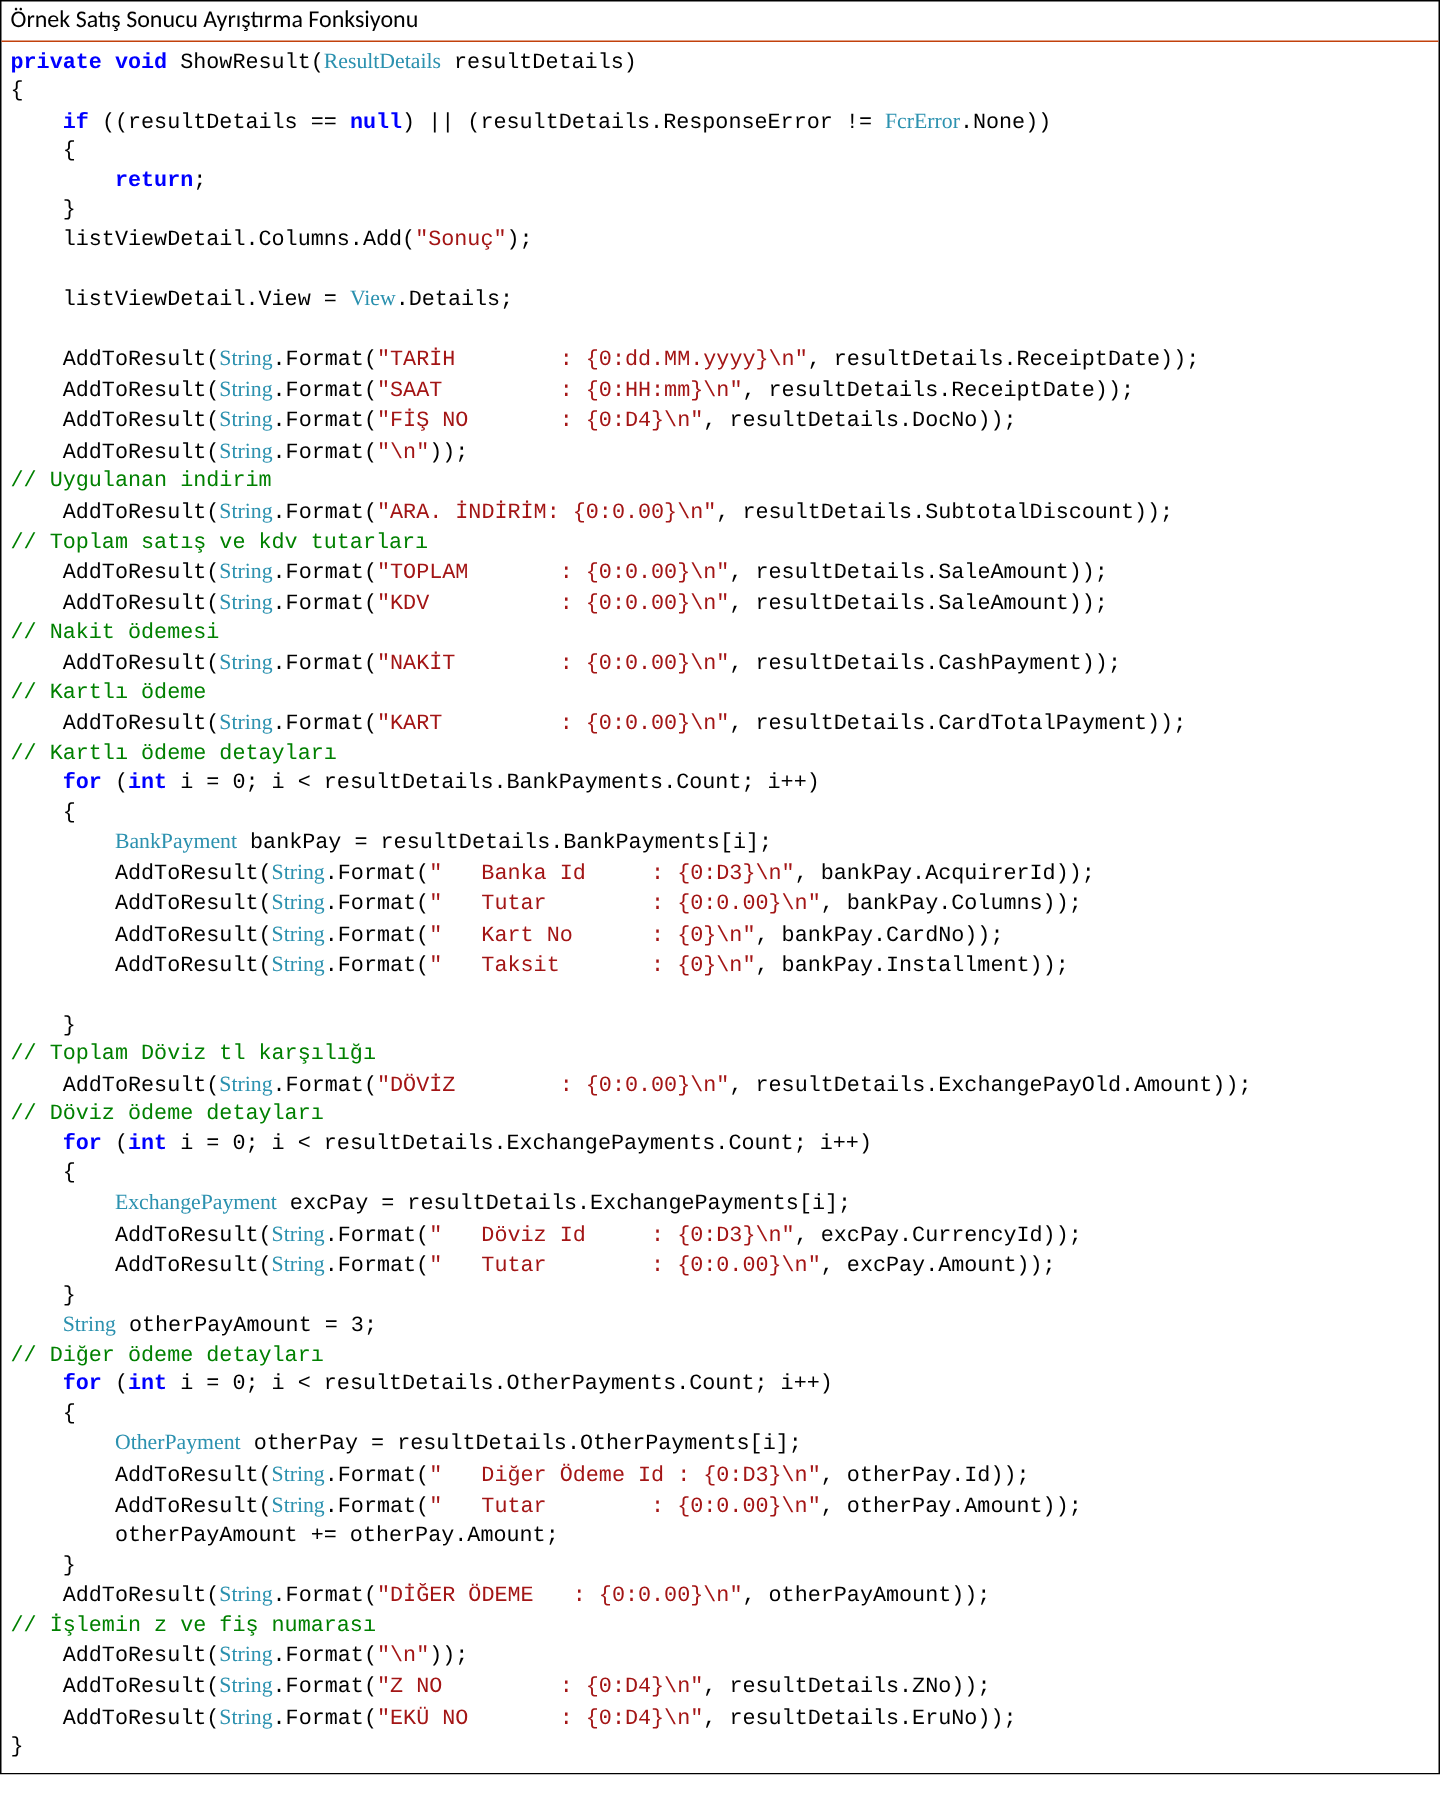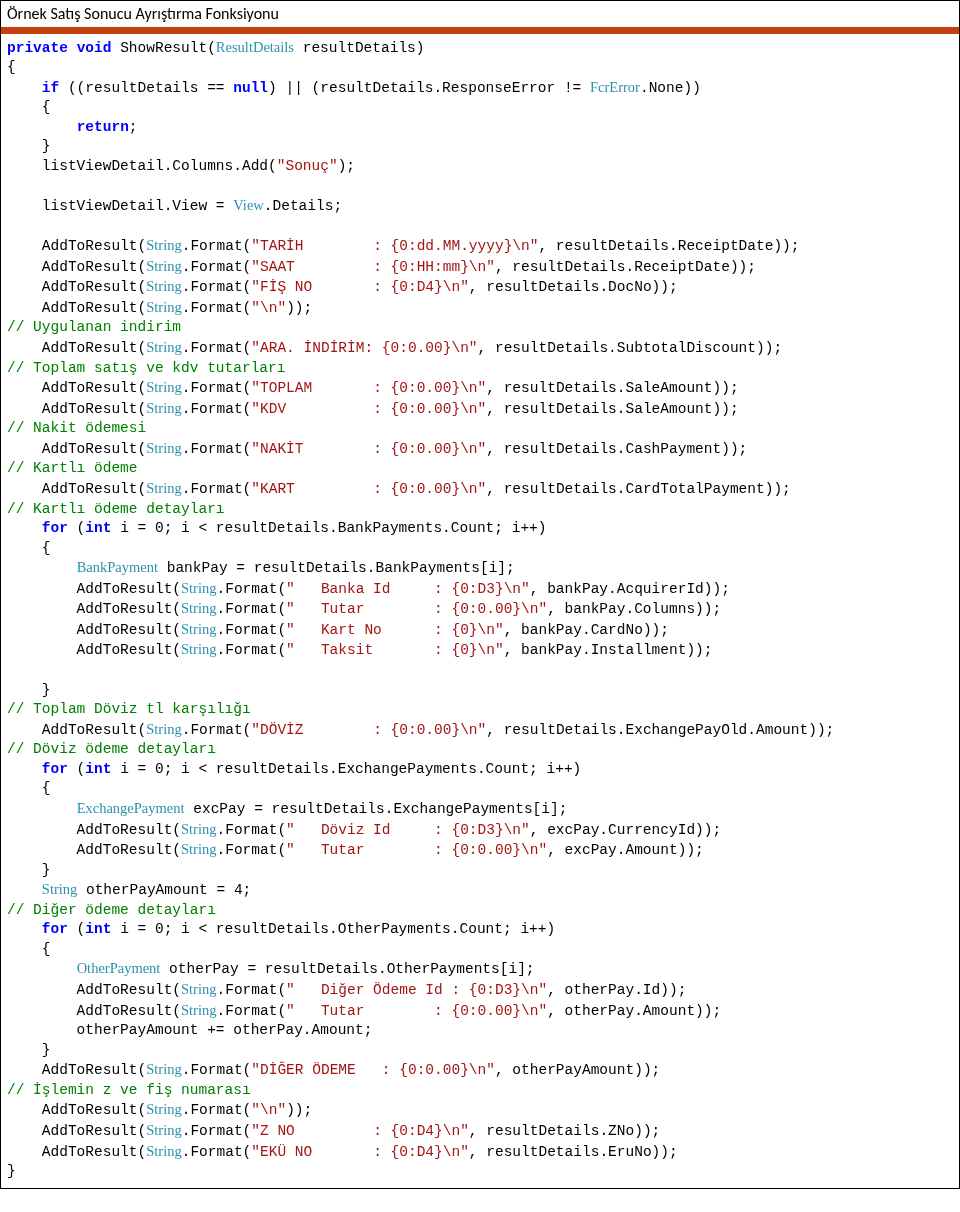--- a/index.html
+++ b/index.html
@@ -10,21 +10,21 @@
     font-size: 14.5px;
     line-height: 1.35;
   }
   .container {
     width: 960px;
     box-sizing: border-box;
     border: 1px solid #000;
     background: #fff;
   }
   .title-row {
-    border-bottom: 7px solid #c2410c;
+    border-bottom: 1px solid #c2410c;
     padding: 2px 6px;
     font-family: Calibri, Arial, sans-serif;
     font-size: 16px;
     color: #000;
   }
   pre.code {
     margin: 0;
     padding: 4px 6px 6px 6px;
     white-space: pre;
     font-family: Consolas, "Courier New", monospace;
@@ -77,21 +77,21 @@
 <span>    }</span>
 <span class="cmt">// Toplam Döviz tl karşılığı</span>
 <span>    AddToResult(</span><span class="typ">String</span><span>.Format(</span><span class="str">"DÖVİZ        : {0:0.00}\n"</span><span>, resultDetails.ExchangePayOld.Amount));</span>
 <span class="cmt">// Döviz ödeme detayları</span>
 <span>    </span><span class="kw">for</span><span> (</span><span class="kw">int</span><span> i = 0; i &lt; resultDetails.ExchangePayments.Count; i++)</span>
 <span>    {</span>
 <span>        </span><span class="typ">ExchangePayment</span><span> excPay = resultDetails.ExchangePayments[i];</span>
 <span>        AddToResult(</span><span class="typ">String</span><span>.Format(</span><span class="str">"   Döviz Id     : {0:D3}\n"</span><span>, excPay.CurrencyId));</span>
 <span>        AddToResult(</span><span class="typ">String</span><span>.Format(</span><span class="str">"   Tutar        : {0:0.00}\n"</span><span>, excPay.Amount));</span>
 <span>    }</span>
-<span>    </span><span class="typ">String</span><span> otherPayAmount = 4;</span>
+<span>    </span><span class="typ">String</span><span> otherPayAmount = 3;</span>
 <span class="cmt">// Diğer ödeme detayları</span>
 <span>    </span><span class="kw">for</span><span> (</span><span class="kw">int</span><span> i = 0; i &lt; resultDetails.OtherPayments.Count; i++)</span>
 <span>    {</span>
 <span>        </span><span class="typ">OtherPayment</span><span> otherPay = resultDetails.OtherPayments[i];</span>
 <span>        AddToResult(</span><span class="typ">String</span><span>.Format(</span><span class="str">"   Diğer Ödeme Id : {0:D3}\n"</span><span>, otherPay.Id));</span>
 <span>        AddToResult(</span><span class="typ">String</span><span>.Format(</span><span class="str">"   Tutar        : {0:0.00}\n"</span><span>, otherPay.Amount));</span>
 <span>        otherPayAmount += otherPay.Amount;</span>
 <span>    }</span>
 <span>    AddToResult(</span><span class="typ">String</span><span>.Format(</span><span class="str">"DİĞER ÖDEME   : {0:0.00}\n"</span><span>, otherPayAmount));</span>
 <span class="cmt">// İşlemin z ve fiş numarası</span>

